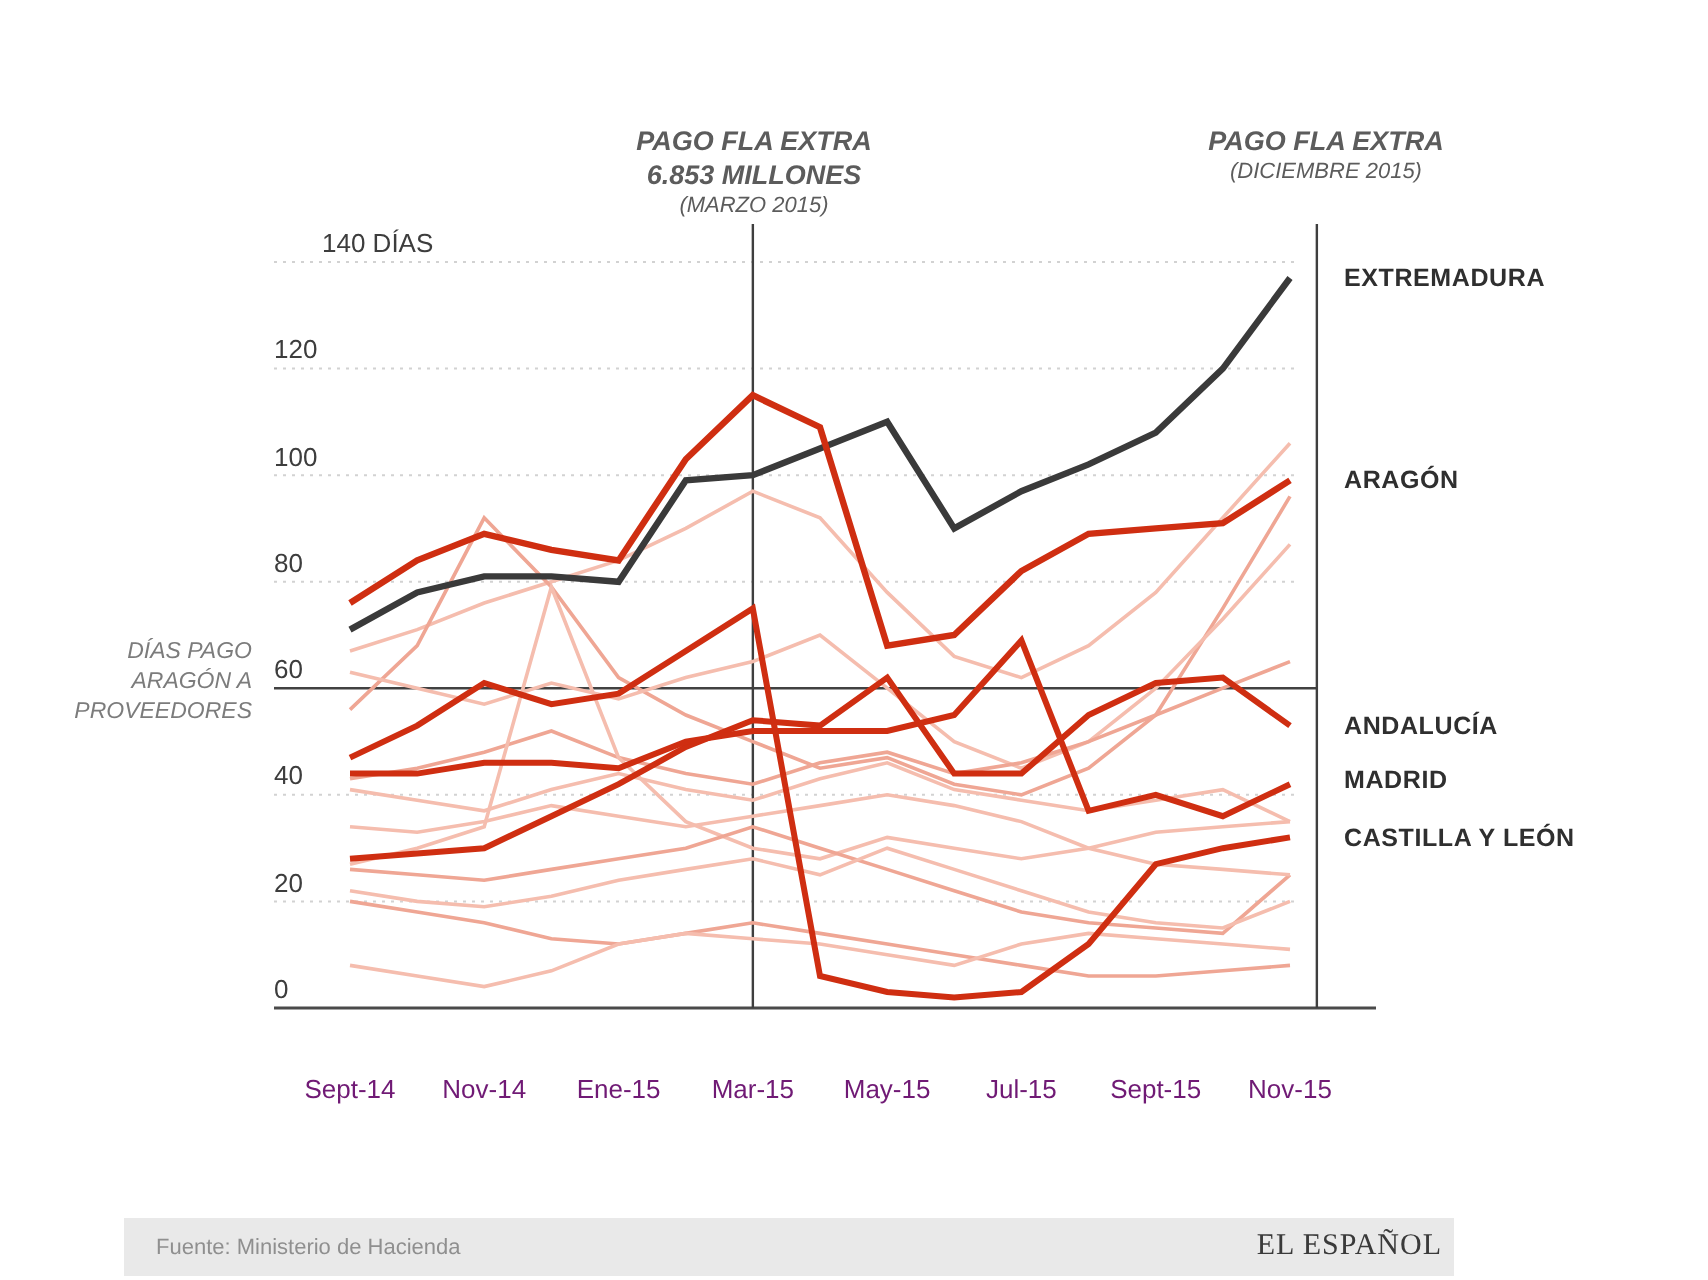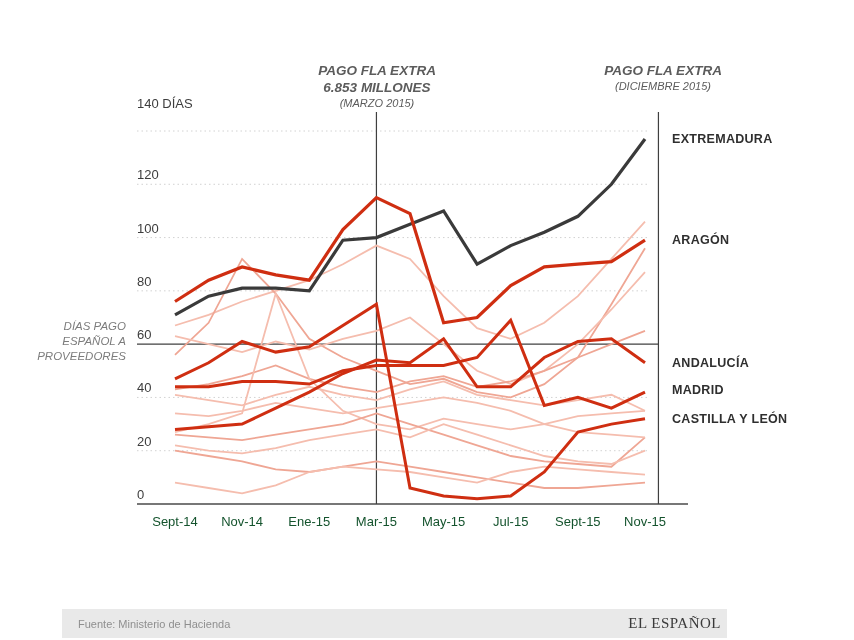--- a/index.html
+++ b/index.html
@@ -1,20 +1,20 @@
 <!DOCTYPE html>
 <html><head>
 <meta charset="utf-8">
 <style>
   html,body{margin:0;padding:0;background:#ffffff;}
   body{width:854px;height:640px;overflow:hidden;font-family:"Liberation Sans",sans-serif;}
   .canvas{position:relative;width:854px;height:640px;background:#ffffff;}
   #chart-layer{position:absolute;left:0;top:0;width:854px;height:640px;}
   .ylab{position:absolute;left:137px;font-size:13px;color:#3d3d3d;white-space:nowrap;}
-  .xlab{position:absolute;top:514px;width:70px;text-align:center;font-size:13px;color:#14532d;white-space:nowrap;}
+  .xlab{position:absolute;top:537px;width:70px;text-align:center;font-size:13px;color:#701a75;white-space:nowrap;}
   .series-label{position:absolute;left:672px;font-size:12.5px;font-weight:bold;color:#2f2f2f;letter-spacing:.3px;white-space:nowrap;}
   .top-note{position:absolute;top:62px;width:240px;text-align:center;font-style:italic;color:#5c5c5c;}
   .top-note .l1,.top-note .l2{font-size:13.5px;line-height:17px;font-weight:700;}
   .top-note .l3{font-size:11px;line-height:14px;}
   .axis-note{position:absolute;left:0;top:319px;width:126px;text-align:right;font-style:italic;color:#7c7c7c;font-size:11.5px;line-height:15px;}
   .caption{position:absolute;left:134px;top:558px;font-size:18px;font-weight:500;color:#2d2d2d;letter-spacing:.1px;}
   .footer-bar{position:absolute;left:62px;top:609px;width:665px;height:29px;background:#e9e9e9;display:flex;align-items:center;justify-content:space-between;padding:0;box-sizing:border-box;}
   .footer-source{font-size:11px;color:#8f8f8f;padding-left:16px;}
   .footer-brand{font-family:"Liberation Serif",serif;font-size:15px;color:#3a3a3a;letter-spacing:.5px;padding-right:6px;}
 </style>
@@ -46,21 +46,21 @@
       <polyline points="175.0,482.7 208.6,488.0 242.1,493.3 275.7,485.4 309.3,472.0 342.9,466.7 376.4,469.4 410.0,472.0 443.6,477.4 477.1,482.7 510.7,472.0 544.3,466.7 577.9,469.4 611.4,472.0 645.0,474.7" fill="none" stroke="#f5bdae" stroke-width="1.8" stroke-linejoin="miter"></polyline>
       <polyline points="175.0,413.4 208.6,416.1 242.1,410.8 275.7,402.8 309.3,408.1 342.9,413.4 376.4,408.1 410.0,402.8 443.6,397.4 477.1,402.8 510.7,410.8 544.3,424.1 577.9,432.1 611.4,434.7 645.0,437.4" fill="none" stroke="#f5bdae" stroke-width="1.8" stroke-linejoin="miter"></polyline>
       <polyline points="175.0,314.8 208.6,296.2 242.1,288.2 275.7,288.2 309.3,290.9 342.9,240.2 376.4,237.6 410.0,224.3 443.6,210.9 477.1,264.2 510.7,245.6 544.3,232.2 577.9,216.3 611.4,184.3 645.0,139.0" fill="none" stroke="#3a3a3a" stroke-width="3.2" stroke-linejoin="miter"></polyline>
       <polyline points="175.0,429.4 208.6,426.7 242.1,424.1 275.7,408.1 309.3,392.1 342.9,373.5 376.4,360.1 410.0,362.8 443.6,338.8 477.1,386.8 510.7,386.8 544.3,357.5 577.9,341.5 611.4,338.8 645.0,362.8" fill="none" stroke="#cf2e11" stroke-width="3" stroke-linejoin="miter"></polyline>
       <polyline points="175.0,386.8 208.6,386.8 242.1,381.4 275.7,381.4 309.3,384.1 342.9,370.8 376.4,365.5 410.0,365.5 443.6,365.5 477.1,357.5 510.7,320.2 544.3,405.4 577.9,397.4 611.4,408.1 645.0,392.1" fill="none" stroke="#cf2e11" stroke-width="3" stroke-linejoin="miter"></polyline>
       <polyline points="175.0,378.8 208.6,362.8 242.1,341.5 275.7,352.1 309.3,346.8 342.9,325.5 376.4,304.2 410.0,488.0 443.6,496.0 477.1,498.7 510.7,496.0 544.3,472.0 577.9,432.1 611.4,424.1 645.0,418.7" fill="none" stroke="#cf2e11" stroke-width="3" stroke-linejoin="miter"></polyline>
       <polyline points="175.0,301.5 208.6,280.2 242.1,266.9 275.7,274.9 309.3,280.2 342.9,229.6 376.4,197.6 410.0,213.6 443.6,322.8 477.1,317.5 510.7,285.5 544.3,266.9 577.9,264.2 611.4,261.6 645.0,240.2" fill="none" stroke="#cf2e11" stroke-width="3.2" stroke-linejoin="miter"></polyline>
     </svg>
 
   <div id="y-axis-labels">
-      <div class="ylab" style="top: 96px;">140 DÍAS</div>
+      <div class="ylab" style="top: 114px; margin-left: 24px;">140 DÍAS</div>
       <div class="ylab" style="top: 167.286px;">120</div>
       <div class="ylab" style="top: 220.571px;">100</div>
       <div class="ylab" style="top: 273.857px;">80</div>
       <div class="ylab" style="top: 327.143px;">60</div>
       <div class="ylab" style="top: 380.429px;">40</div>
       <div class="ylab" style="top: 433.714px;">20</div>
       <div class="ylab" style="top: 487px;">0</div>
     </div>
   <div id="x-axis-labels">
       <div class="xlab" style="left: 140px;">Sept-14</div>
@@ -86,21 +86,21 @@
     <div class="l3">(MARZO 2015)</div>
   </div>
 
   <div class="top-note" style="left:543px;">
     <div class="l1">PAGO FLA EXTRA</div>
     <div class="l3">(DICIEMBRE 2015)</div>
   </div>
 
   <div class="axis-note">
     <div>DÍAS PAGO</div>
-    <div>ESPAÑOL A</div>
+    <div>ARAGÓN A</div>
     <div>PROVEEDORES</div>
   </div>
 
 
   <div class="footer-bar">
     <span class="footer-source">Fuente: Ministerio de Hacienda</span>
     <span class="footer-brand">EL ESPAÑOL</span>
   </div>
 
 </div>

